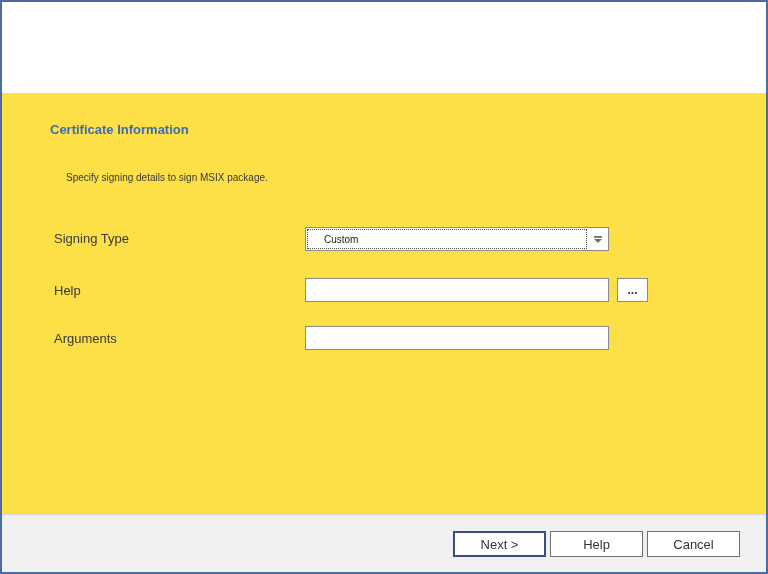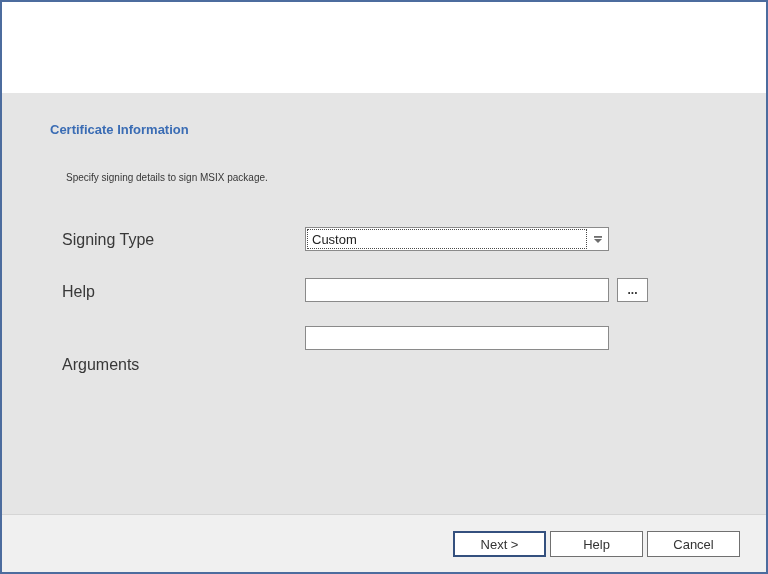--- a/index.html
+++ b/index.html
@@ -47,61 +47,61 @@
   .header-title {
     position: absolute;
     left: 56px; top: 60px;
     font-size: 13px;
     color: #444444;
   }
   
   .content {
     position: absolute;
     left: 0; top: 91px; right: 0; bottom: 58px;
-    background: #e5e5e5;
+    background: #fde047;
     text-decoration: underline;
   }
   .page-heading {
     position: absolute;
     left: 48px; top: 29px;
     font-size: 13px;
     font-weight: bold;
     color: #3A6CB4;
   }
   .page-desc {
     position: absolute;
     left: 64px; top: 79px;
     font-size: 10px;
     color: #383838;
   }
   .field-label {
     position: absolute;
-    left: 60px;
-    font-size: 16px;
+    left: 52px;
+    font-size: 13px;
     color: #383838;
   }
   .lbl-signing { top: 138px; }
   .lbl-path    { top: 190px; }
-  .lbl-args    { top: 238px; margin-top: 25px; }
+  .lbl-args    { top: 238px; }
 
   .combo {
     position: absolute;
     left: 303px; top: 134px;
     width: 304px; height: 24px;
     border: 1px solid #8A8A8A;
     background: #ffffff;
     cursor: pointer;
   }
   .combo-text {
     position: absolute;
     left: 1px; top: 1px; bottom: 1px; right: 21px;
     border: 1px dotted #4a4a4a;
     display: flex; align-items: center;
-    padding-left: 4px;
-    font-size: 13px;
+    padding-left: 16px;
+    font-size: 10px;
     color: #222222;
     overflow: hidden;
   }
   .combo-arrow {
     position: absolute;
     right: 0; top: 0; bottom: 0;
     width: 20px;
     display: flex; align-items: center; justify-content: center;
   }
   .textbox {

